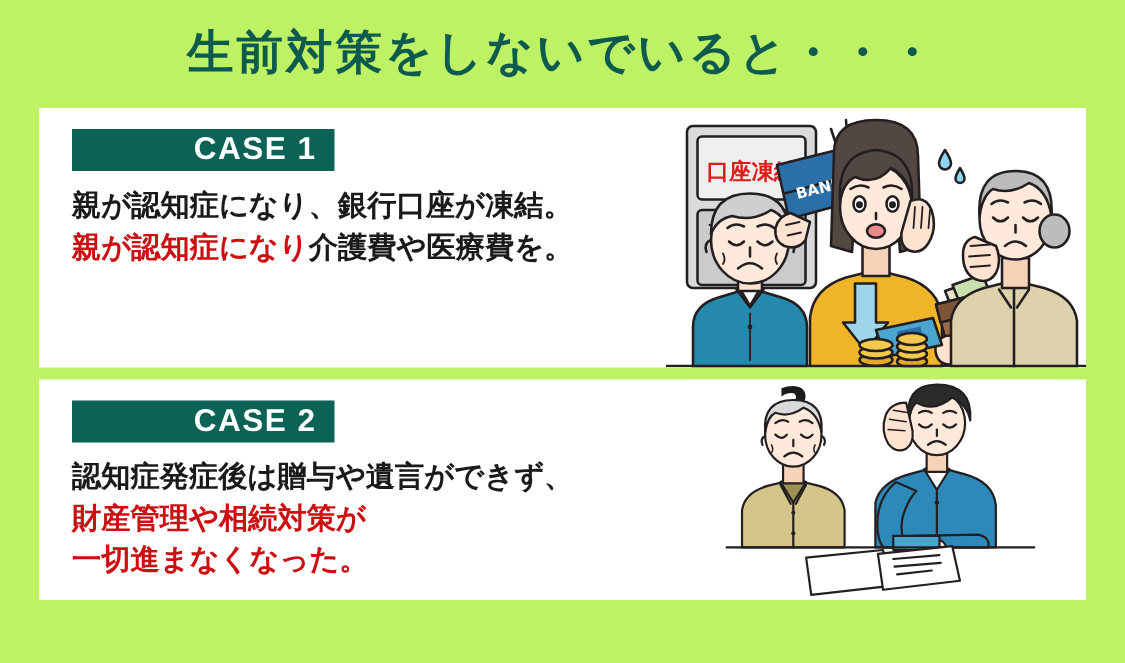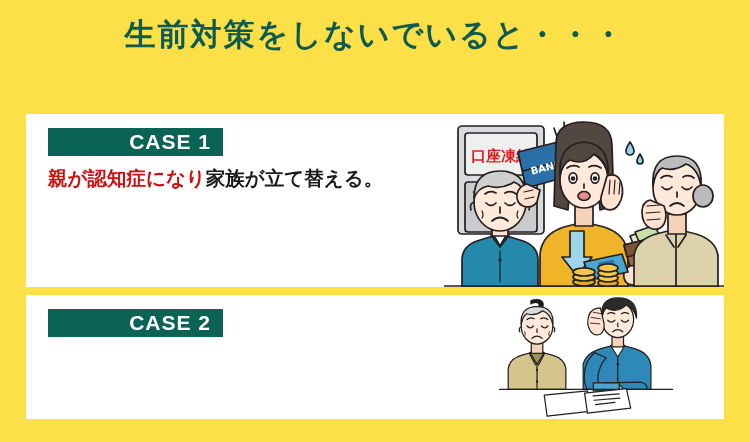--- a/index.html
+++ b/index.html
@@ -2,42 +2,41 @@
 <html><head>
 <meta charset="utf-8">
 <style>
   * { margin:0; padding:0; box-sizing:border-box; }
   html,body{
     width:750px; height:442px; overflow:hidden;
     font-family:"Liberation Sans","DejaVu Sans",sans-serif;
   }
   #page{
     position:relative; width:750px; height:442px;
-    background:#fde047;
+    background:#bef264;
   }
 
   
   #title{
     position:absolute; left:0; top:14px; width:750px;
     text-align:center;
     font-size:31px; font-weight:700; letter-spacing:2px;
     color:#0d5a4f;
     font-family:"DejaVu Sans","Liberation Sans",sans-serif;
     white-space:nowrap;
   }
 
   
   .card{
     position:absolute; left:26px; width:698px;
     background:#ffffff;
     overflow:hidden;
-    margin-top:42px;
   }
   #card1{ top:72px;  height:173px; }
-  #card2{ top:253px; height:124px; }
+  #card2{ top:253px; height:147px; }
 
   .card-inner{ position:relative; width:100%; height:100%; }
 
   .text-col{
     position:absolute; left:22px; top:14px; width:400px;
   }
   .badge{
     display:block; width:175px; height:28px;
     background:#0a6355; color:#ffffff;
     font-size:21px; font-weight:700; letter-spacing:1px;
@@ -65,21 +64,24 @@
 
   <div id="title">生前対策をしないでいると・・・</div>
 
   <div class="card" id="card1">
     <div class="card-inner">
 
       <div class="text-col">
         <div class="badge">CASE 1</div>
         <div class="body-lines">
           <div class="line">
-            <span class="red">親が認知症になり</span><span>家族が立て替える。</span>
+            <span>親が認知症になり、銀行口座が凍結。</span>
+          </div>
+          <div class="line">
+            <span class="red">親が認知症になり</span><span>介護費や医療費を。</span>
           </div>
         </div>
       </div>
 
       <div class="illus" id="illus1">
         <svg viewBox="0 0 280 173" xmlns="http://www.w3.org/2000/svg">
           <defs>
             <style>
               .ol{fill:none;stroke:#231f20;stroke-width:1.7;stroke-linecap:round;stroke-linejoin:round;}
               .olf{stroke:#231f20;stroke-width:1.7;stroke-linecap:round;stroke-linejoin:round;}
@@ -243,20 +245,31 @@
       </div>
 
     </div>
   </div>
 
   <div class="card" id="card2">
     <div class="card-inner">
 
       <div class="text-col">
         <div class="badge">CASE 2</div>
+        <div class="body-lines">
+          <div class="line">
+            <span>認知症発症後は贈与や遺言ができず、</span>
+          </div>
+          <div class="line">
+            <span class="red">財産管理や相続対策が</span>
+          </div>
+          <div class="line">
+            <span class="red">一切進まなくなった。</span>
+          </div>
+        </div>
       </div>
 
       <div class="illus" id="illus2">
         <svg viewBox="0 0 286 172" xmlns="http://www.w3.org/2000/svg">
           <defs>
             <style>
               .o2{fill:none;stroke:#231f20;stroke-width:1.7;stroke-linecap:round;stroke-linejoin:round;}
               .o2f{stroke:#231f20;stroke-width:1.7;stroke-linecap:round;stroke-linejoin:round;}
               .t2{fill:none;stroke:#231f20;stroke-width:1.2;stroke-linecap:round;stroke-linejoin:round;}
             </style>

